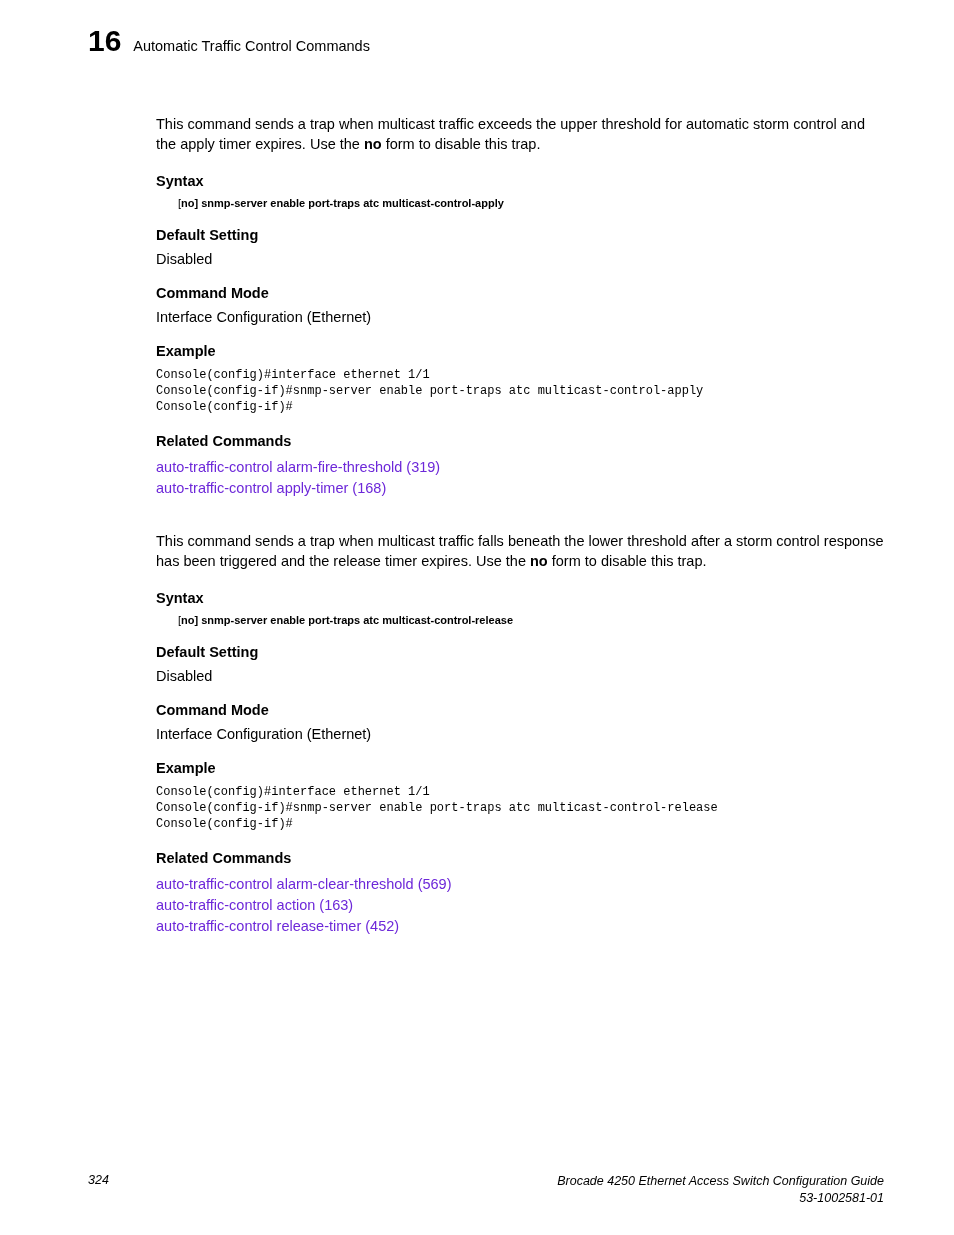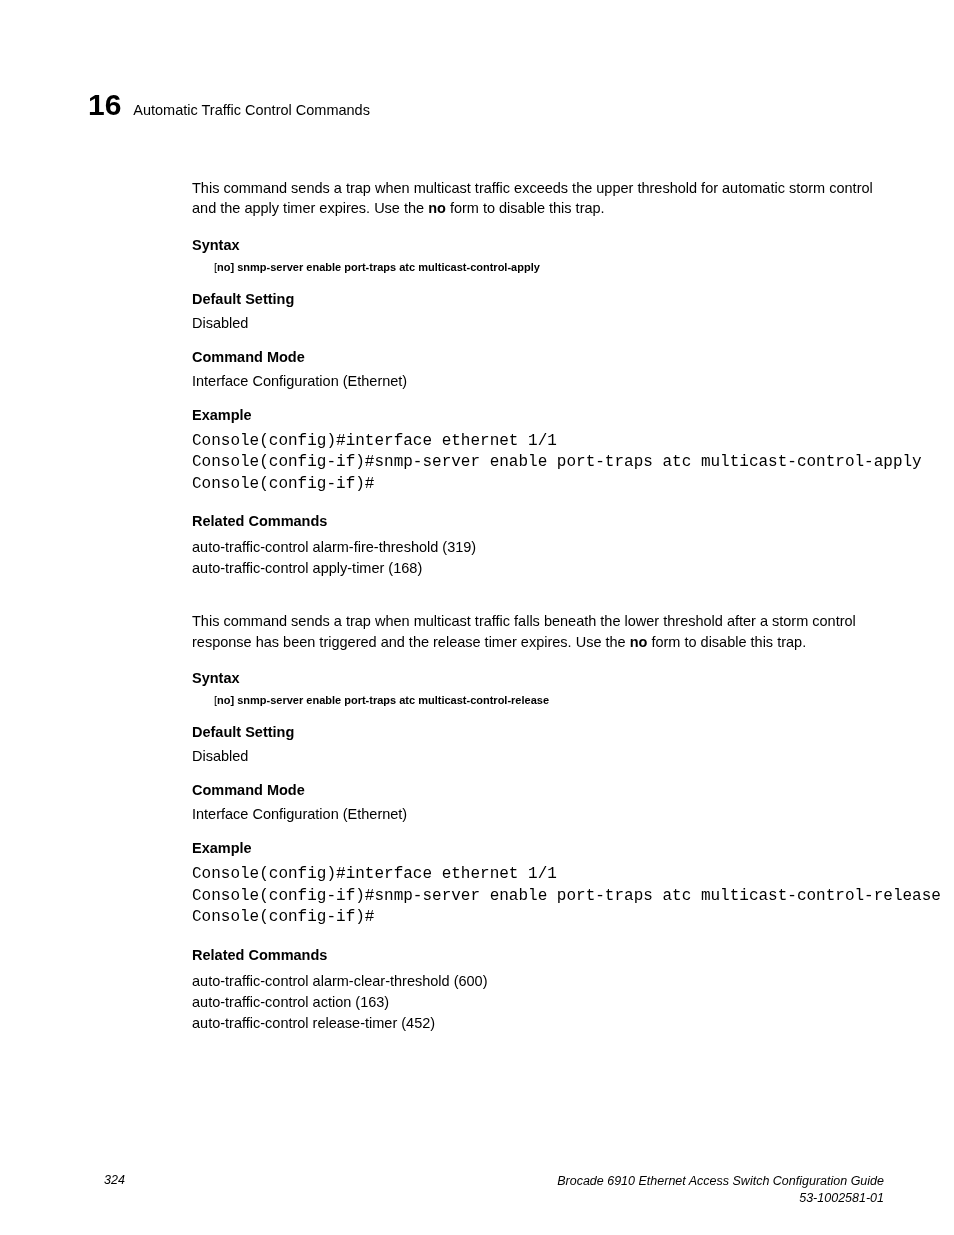--- a/index.html
+++ b/index.html
@@ -5,21 +5,21 @@
   body {
     font-family: Arial, Helvetica, sans-serif;
     font-size: 14px;
     color: #000;
     margin: 0;
     padding: 0;
     background: #fff;
     width: 954px;
   }
   .page {
-    padding: 88px 70px 40px 88px;
+    padding: 24px 70px 40px 88px;
     box-sizing: border-box;
     min-height: 1235px;
     position: relative;
   }
   .header-row {
     margin-bottom: 56px;
   }
   .chapter-num {
     font-size: 30px;
     font-weight: bold;
@@ -31,21 +31,21 @@
     font-size: 14.5px;
     display: inline-block;
     vertical-align: baseline;
   }
   .cmd-title {
     font-weight: bold;
     font-size: 14.5px;
     margin: 0 0 8px 0;
   }
   .body-col {
-    margin-left: 104px;
+    margin-left: 68px;
   }
   .para {
     font-size: 14.5px;
     line-height: 1.4;
     margin: 0 0 18px 0;
   }
   .sec-head {
     font-weight: bold;
     font-size: 14.5px;
     margin: 0 0 8px 0;
@@ -54,37 +54,37 @@
     margin-left: 22px;
     font-size: 11px;
     margin-bottom: 18px;
   }
   .val {
     font-size: 14.5px;
     margin: 0 0 18px 0;
   }
   pre.code {
     font-family: "Courier New", monospace;
-    font-size: 16px;
+    font-size: 12px;
     margin: 0 0 18px 0;
     white-space: pre;
     line-height: 1.35;
   }
   .link {
-    color: #000000;
+    color: #6d28d9;
     font-size: 14.5px;
     line-height: 1.45;
   }
   .link-block {
     margin-bottom: 32px;
   }
   .footer {
     position: absolute;
     bottom: 28px;
-    left: 104px;
+    left: 88px;
     right: 70px;
     font-style: italic;
     font-size: 12.5px;
   }
   .footer-left { float: left; }
   .footer-right { float: right; text-align: right; line-height: 1.35; }
   .b { font-weight: bold; }
 </style>
 </head>
 <body>
@@ -143,28 +143,28 @@
       <div class="sec-head">Command Mode</div>
       <div class="val">Interface Configuration (Ethernet)</div>
 
       <div class="sec-head">Example</div>
       <pre class="code">Console(config)#interface ethernet 1/1
 Console(config-if)#snmp-server enable port-traps atc multicast-control-release
 Console(config-if)#</pre>
 
       <div class="sec-head">Related Commands</div>
       <div class="link-block">
-        <div class="link">auto-traffic-control alarm-clear-threshold (600)</div>
+        <div class="link">auto-traffic-control alarm-clear-threshold (569)</div>
         <div class="link">auto-traffic-control action (163)</div>
         <div class="link">auto-traffic-control release-timer (452)</div>
       </div>
     </div>
   </div>
 
   <div class="footer">
     <div class="footer-left">324</div>
     <div class="footer-right">
-      <span>Brocade 6910 Ethernet Access Switch Configuration Guide</span><br>
+      <span>Brocade 4250 Ethernet Access Switch Configuration Guide</span><br>
       <span>53-1002581-01</span>
     </div>
   </div>
 
 </div>
 
 </body></html>

